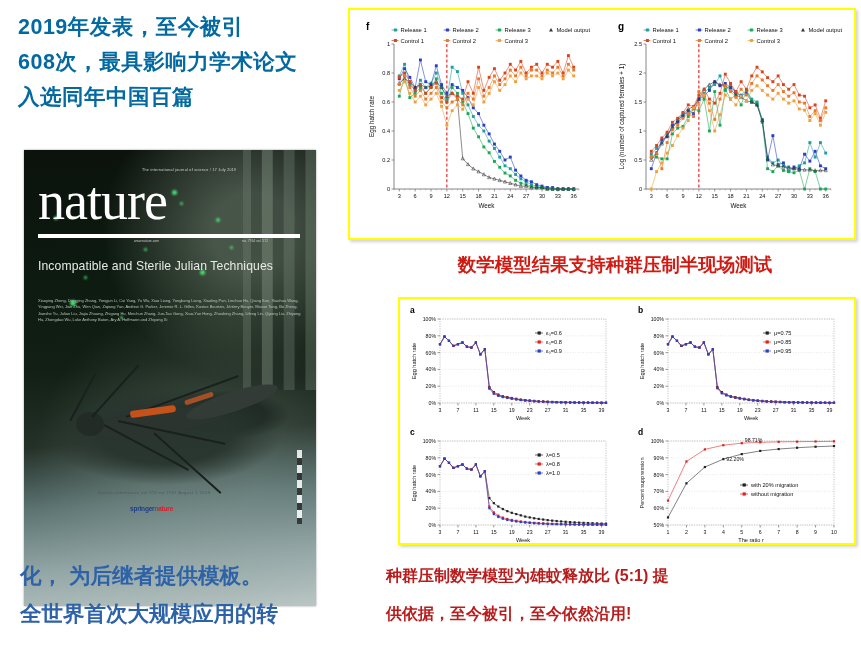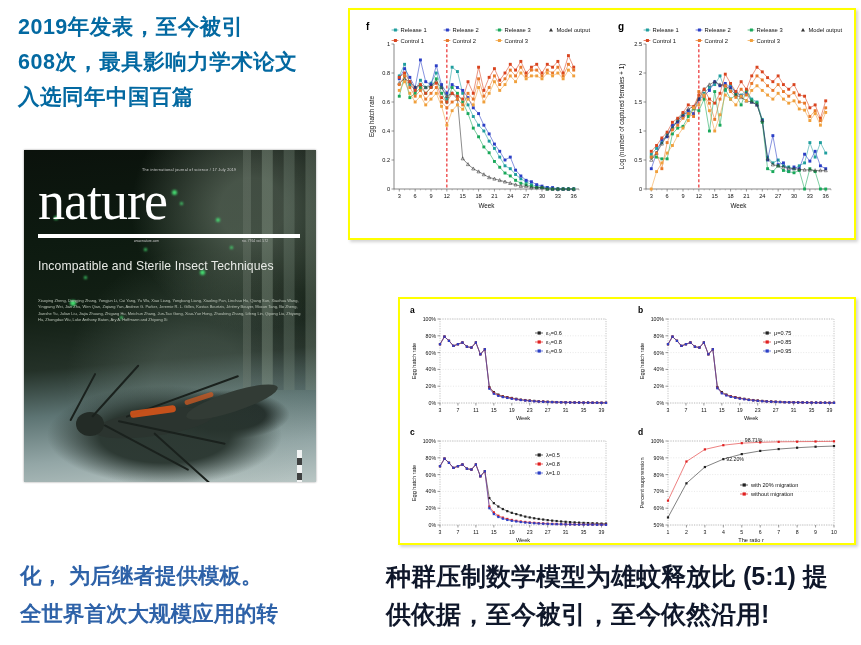--- a/index.html
+++ b/index.html
@@ -14,21 +14,21 @@
 
   
   .headline{
     position:absolute;left:18px;top:10px;width:330px;
     color:#0369a1;font-weight:bold;font-size:21.5px;line-height:35px;
     letter-spacing:0.5px;
   }
   .headline div{white-space:nowrap;}
 
   .cover{
-    position:absolute;left:24px;top:150px;width:292px;height:332px;
+    position:absolute;left:24px;top:150px;width:292px;height:456px;
     background:#0c120c;overflow:hidden;
     box-shadow:0 0 2px rgba(0,0,0,.4);
   }
   .cover-bg{
     position:absolute;inset:0;
     background:
       radial-gradient(circle at 78% 18%, rgba(120,135,120,.55) 0 9%, rgba(0,0,0,0) 34%),
       radial-gradient(circle at 60% 70%, rgba(150,170,160,.22) 0 16%, rgba(0,0,0,0) 46%),
       linear-gradient(175deg,#0b120c 0%,#0d1a10 26%,#121f14 46%,#243128 62%,#5d7473 75%,#93a6a6 88%,#b9c6c4 100%);
   }
@@ -95,21 +95,21 @@
   #panel-top{left:348px;top:8px;width:508px;height:232px;}
   #panel-bot{left:398px;top:297px;width:458px;height:248px;}
 
   .mid-red{
     position:absolute;left:380px;top:252px;width:470px;
     text-align:center;color:#d01a12;font-weight:bold;font-size:18.5px;
     white-space:nowrap;
   }
   .foot-right{
     position:absolute;left:386px;top:557px;width:470px;
-    color:#0f172a;font-weight:bold;font-size:25px;line-height:38px;
+    color:#b91c1c;font-weight:bold;font-size:16px;line-height:38px;
   }
   .foot-right div{white-space:nowrap;}
 
   
   .chart-svg{display:block;}
   text{font-family:"Liberation Sans",sans-serif;}
 </style>
 </head>
 <body>
 
@@ -150,21 +150,21 @@
       <div class="mos-seg" style="left:150px;top:50px;width:30px;height:5px;background:#cf5a22;transform:rotate(-18deg);border-radius:3px;opacity:.75;"></div>
     </div>
 
     <div class="nature-top-tiny">The international journal of science / 17 July 2019</div>
     <div class="nature-word">nature</div>
     <div class="nature-rule"></div>
     <div class="nature-rule-tiny" style="left:110px;">www.nature.com</div>
     <div class="nature-rule-tiny" style="left:218px;">no. 7764  vol. 572</div>
 
     <div class="cover-title">
-      <div>Incompatible and Sterile Insect Techniques</div>
+      <div>Incompatible and Sterile Julian Techniques</div>
     </div>
     <div class="cover-authors">Xiaoying Zheng, Dongjing Zhang, Yongjun Li, Cui Yang, Yu Wu, Xiao Liang, Yongkang Liang, Xiaoling Pan, Linchao Hu, Qiang Sun, Xiaohua Wang, Yingpang Wei, Jian Zhu, Wen Qian, Ziqiang Yan, Andrew G. Parker, Jeremie R. L. Gilles, Kostas Bourtzis, Jérémy Bouyer, Moxun Tang, Bo Zheng, Jianshe Yu, Julian Liu, Jiajia Zhuang, Zhigang Hu, Meichun Zhang, Jun-Tao Gong, Xiao-Yue Hong, Zhoubing Zhang, Lifeng Lin, Qiyong Liu, Zhiyong Hu, Zhongdao Wu, Luke Anthony Baton, Ary A. Hoffmann and Zhiyong Xi</div>
     <div class="cover-issue">Nature.com/nature  vol 572 no 7767  August 1 2019</div>
     <div class="springer">
       <span class="s1">springer</span><span class="s2">nature</span>
     </div>
     <div class="cover-spine"></div>
   </div>
 
   <div class="foot-left">
@@ -868,20 +868,21 @@
           <rect x="157.12142857142857" y="64.66999999999999" width="2.9" height="2.9" fill="#f0a03c"></rect>
           <rect x="162.40714285714287" y="75.11" width="2.9" height="2.9" fill="#f0a03c"></rect>
           <rect x="167.69285714285715" y="68.14999999999999" width="2.9" height="2.9" fill="#f0a03c"></rect>
           <rect x="172.97857142857143" y="79.74999999999999" width="2.9" height="2.9" fill="#f0a03c"></rect>
           <rect x="178.26428571428573" y="66.99" width="2.9" height="2.9" fill="#f0a03c"></rect>
         </g>
         <text x="268" y="20" font-size="10" fill="#000" text-anchor="start" font-weight="bold">g</text>
       </svg>
   </div>
 
+  <div class="mid-red">数学模型结果支持种群压制半现场测试</div>
 
   <div class="panel-frame" id="panel-bot">
     <svg class="chart-svg" id="svg-bot" width="453" height="243" viewBox="0 0 453 243">
         <g transform="translate(40,20)">
           <rect x="0" y="0" width="166" height="84" fill="none" stroke="#888" stroke-width="0.5" stroke-dasharray="1.2 1.2"></rect>
           <line x1="0" y1="84" x2="0" y2="86.5" stroke="#555" stroke-width="0.6"></line>
           <text x="0" y="93" font-size="5.2" fill="#111" text-anchor="middle" font-weight="normal">3</text>
           <line x1="17.945945945945947" y1="84" x2="17.945945945945947" y2="86.5" stroke="#555" stroke-width="0.6"></line>
           <text x="17.945945945945947" y="93" font-size="5.2" fill="#111" text-anchor="middle" font-weight="normal">7</text>
           <line x1="35.891891891891895" y1="84" x2="35.891891891891895" y2="86.5" stroke="#555" stroke-width="0.6"></line>

